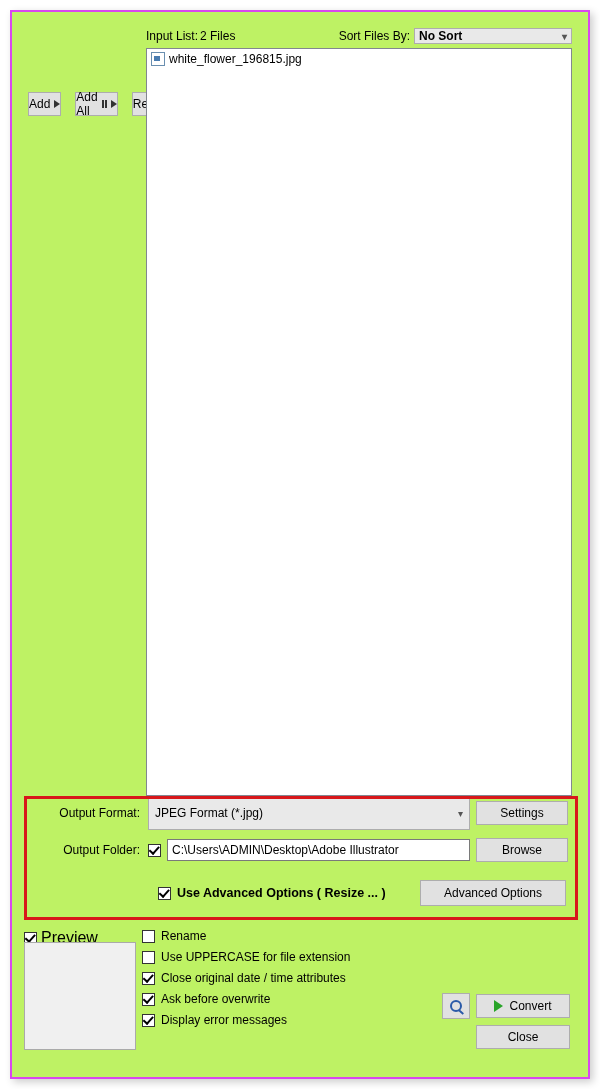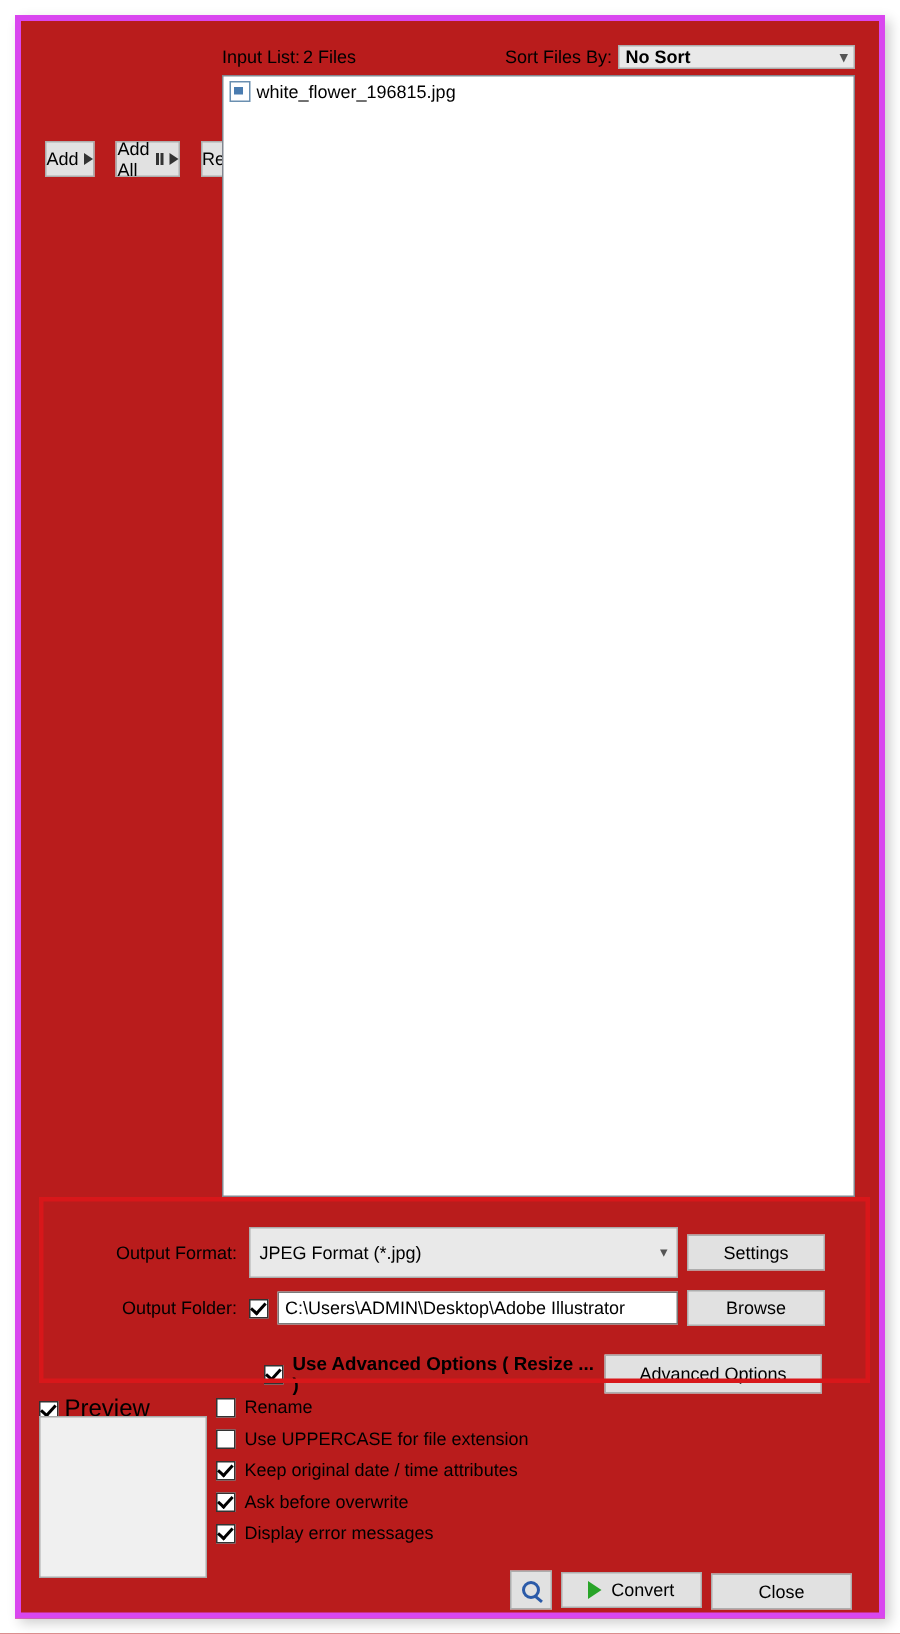--- a/index.html
+++ b/index.html
@@ -6,22 +6,22 @@
   body {
     margin: 0;
     font-family: "Segoe UI", Tahoma, sans-serif;
     font-size: 12px;
     background: #fff;
     padding: 10px;
   }
   .window {
     width: 580px;
     height: 1069px;
-    background: #b91c1c;
-    border: 4px solid #d946ef;
+    background: #bef264;
+    border: 2px solid #d946ef;
     position: relative;
     box-shadow: 3px 3px 8px rgba(0,0,0,0.2);
     padding: 16px;
   }
   .top-row {
     display: flex;
     align-items: center;
     margin-bottom: 4px;
   }
   .input-list-label {
@@ -101,22 +101,21 @@
   .red-box {
     position: absolute;
     left: 12px;
     top: 784px;
     width: 554px;
     height: 124px;
     border: 3px solid #d8171a;
     pointer-events: none;
   }
   .output-section {
-    margin-top: 20px;
-    padding: 0 20px;
+    padding: 0 4px;
   }
   .form-row {
     display: flex;
     align-items: center;
     margin-bottom: 8px;
     gap: 6px;
   }
   .form-label {
     width: 110px;
     text-align: right;
@@ -210,22 +209,23 @@
     left: 130px;
     top: 917px;
     display:flex;
     flex-direction:column;
     gap: 7px;
   }
   .opt-row { display:flex; align-items:center; gap:6px; font-size:12px; }
   .bottom-btns {
     position:absolute;
     right: 18px;
-    bottom: 2px;
+    bottom: 28px;
     display:flex;
+    flex-direction:column;
     gap:6px;
     align-items:flex-end;
   }
   .bottom-row { display:flex; gap:6px; align-items:center;}
   .icon-btn {
     width: 28px; height:26px;
     background:#e1e1e1; border:1px solid #adadad;
     display:flex; align-items:center; justify-content:center;
     cursor:pointer;
   }
@@ -340,21 +340,21 @@
     <div class="opt-row">
       <span class="chk"></span>
       <span>Rename</span>
     </div>
     <div class="opt-row">
       <span class="chk"></span>
       <span>Use UPPERCASE for file extension</span>
     </div>
     <div class="opt-row">
       <span class="chk checked"></span>
-      <span>Keep original date / time attributes</span>
+      <span>Close original date / time attributes</span>
     </div>
     <div class="opt-row">
       <span class="chk checked"></span>
       <span>Ask before overwrite</span>
     </div>
     <div class="opt-row">
       <span class="chk checked"></span>
       <span>Display error messages</span>
     </div>
   </div>

